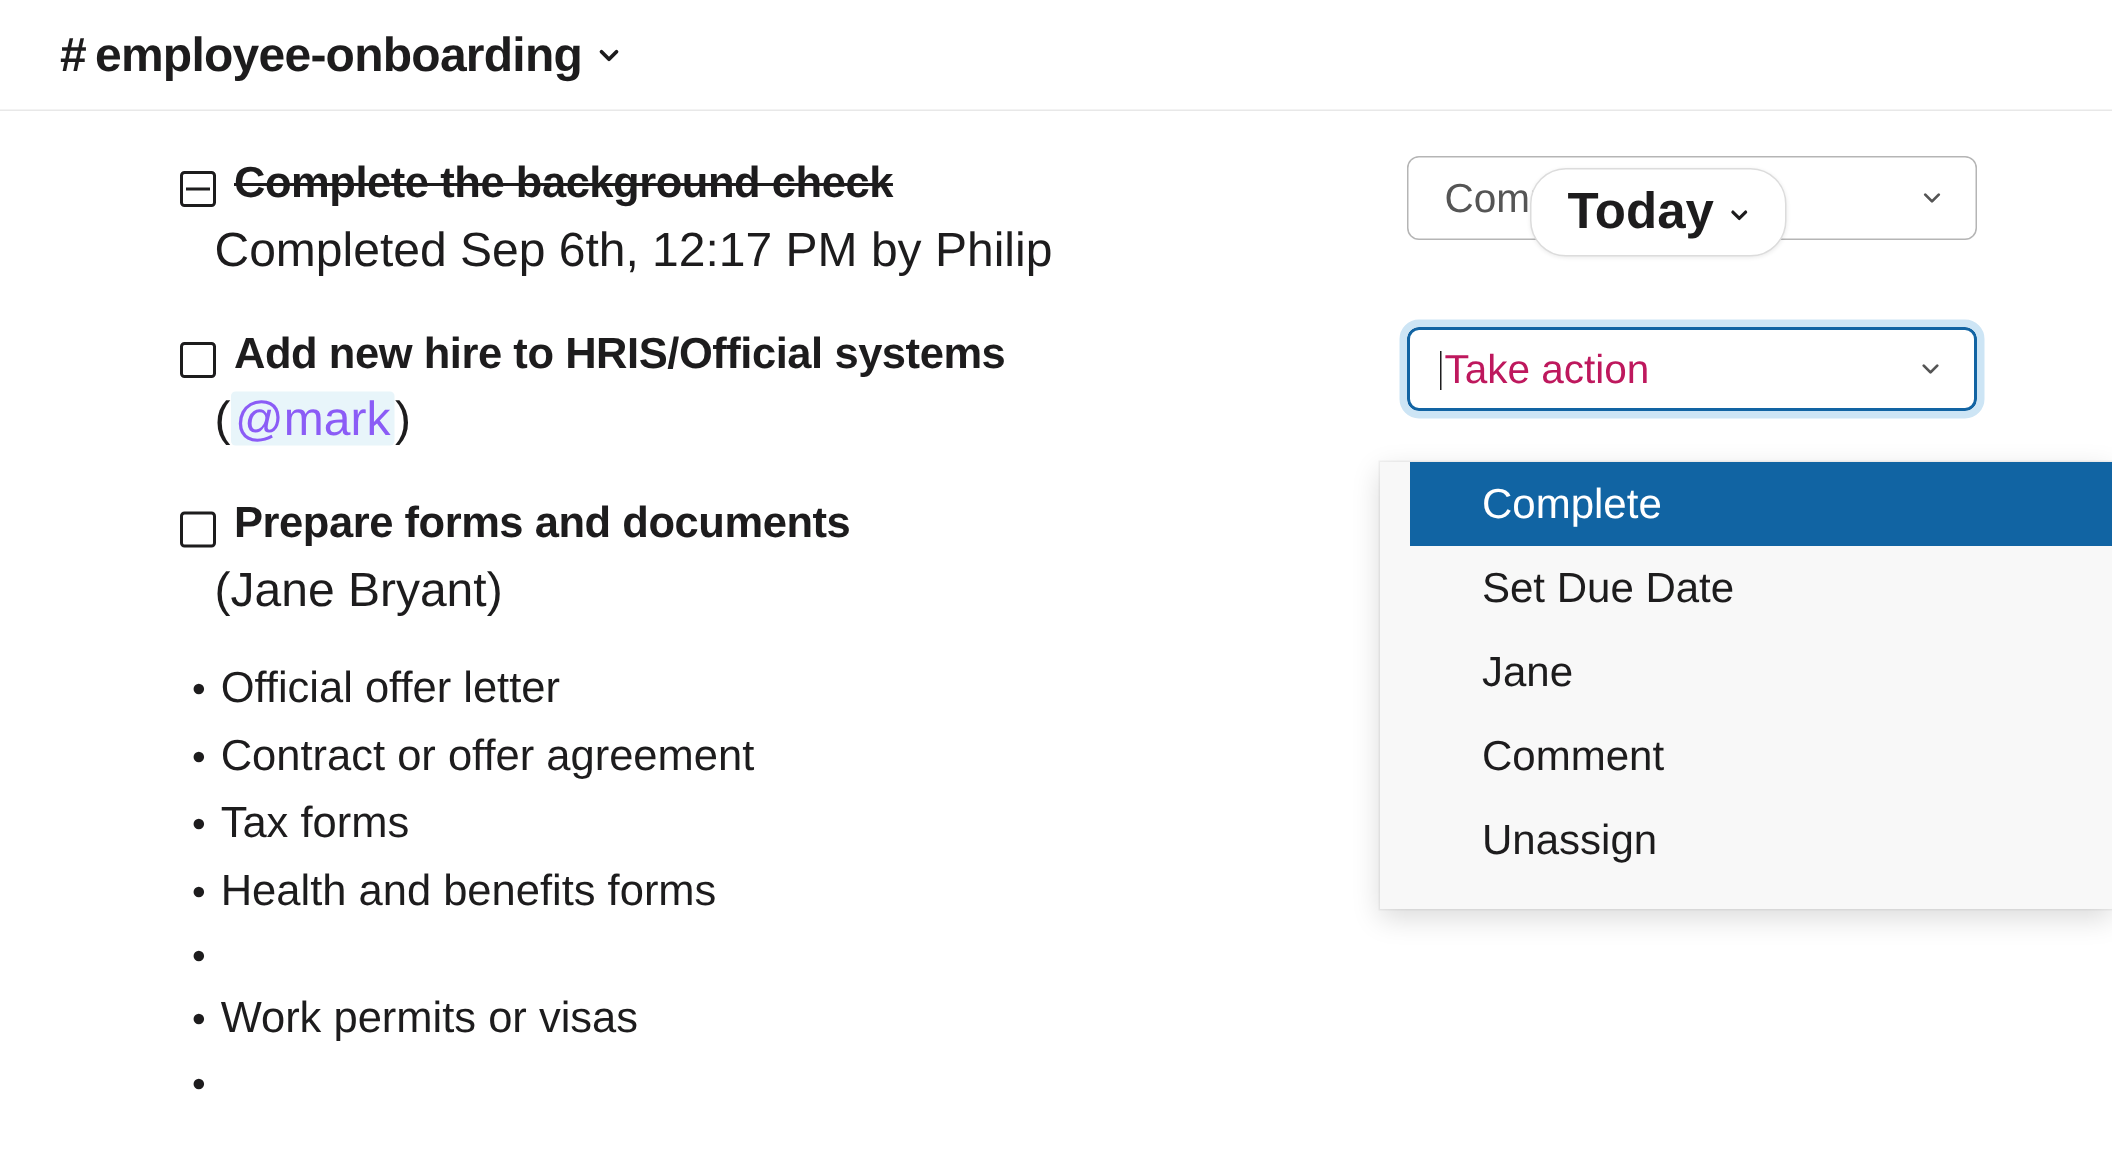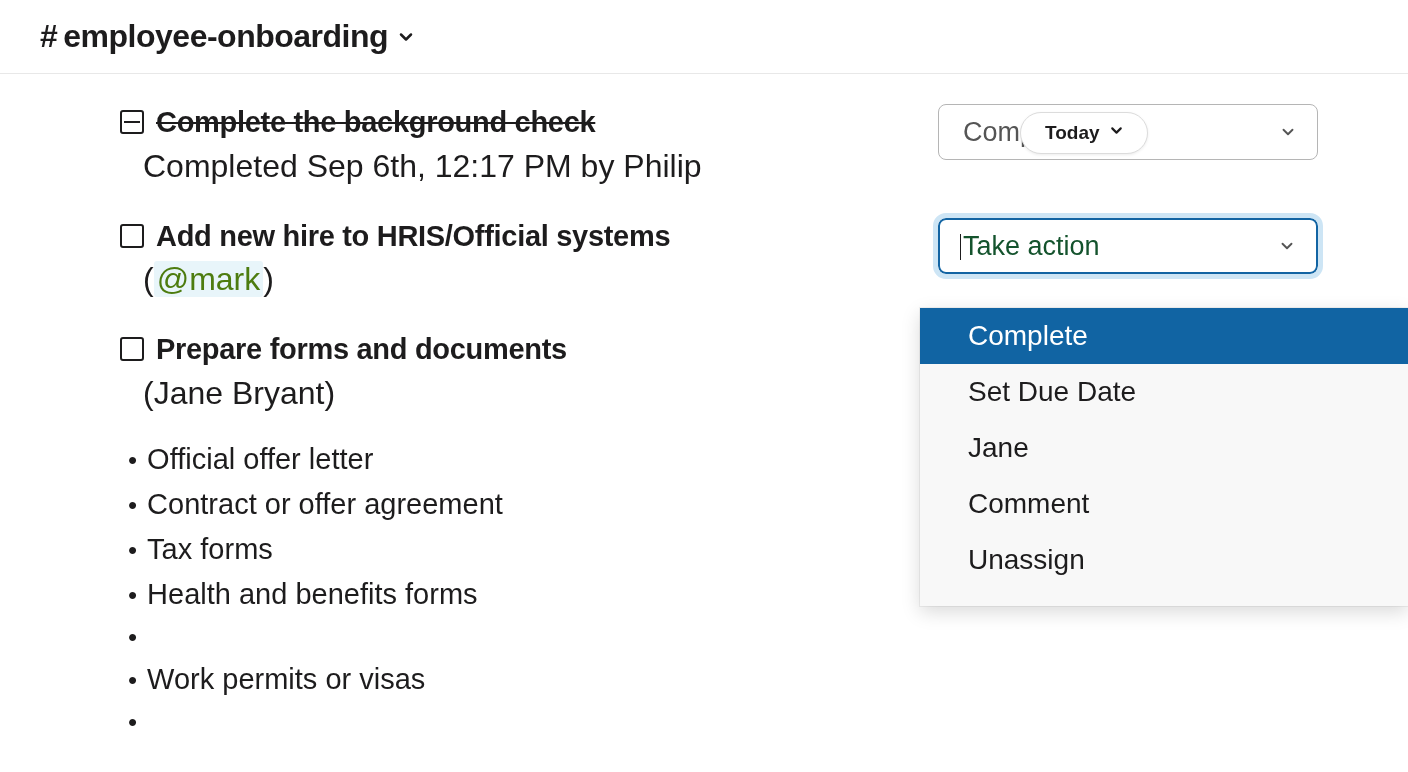--- a/index.html
+++ b/index.html
@@ -50,21 +50,21 @@
     .right-col {
       width: 470px;
       padding-right: 0px;
       position: relative;
     }
     .task-item {
       margin-bottom: 28px;
     }
     .task-row {
       display: flex;
-      align-items: flex-start;
+      align-items: center;
       gap: 12px;
     }
     .checkbox {
       margin-top: 6px;
       width: 24px;
       height: 24px;
       border: 2px solid #1d1c1d;
       border-radius: 3px;
       flex-shrink: 0;
       position: relative;
@@ -91,21 +91,21 @@
       text-decoration-thickness: 2px;
     }
     .task-sub {
       font-size: 32px;
       font-weight: 400;
       color: #1d1c1d;
       margin-left: 23px;
       line-height: 1.5;
     }
     .mention {
-      color: #4d7c0f;
+      color: #8b5cf6;
       background: #e8f5fa;
       padding: 0 3px;
       border-radius: 3px;
     }
     .bullet-list {
       margin-top: 10px;
       margin-left: 8px;
     }
     .bullet-item {
       font-size: 29px;
@@ -133,34 +133,34 @@
     }
     .dropdown-box.focused {
       border: 2px solid #1264a3;
       outline: 5px solid #cde5f5;
       padding-left: 20px;
     }
     .dropdown-text {
       color: #555;
     }
     .dropdown-text.placeholder {
-      color: #14532d;
+      color: #be185d;
     }
     .dropdown-chevron {
       color: #555;
     }
     .today-pill {
       position: absolute;
       top: 112px;
       left: 1020px;
       background: #fff;
       border: 1px solid #dcdcdc;
       border-radius: 24px;
       padding: 9px 22px 9px 24px;
-      font-size: 19px;
+      font-size: 34px;
       font-weight: 800;
       display: flex;
       align-items: center;
       gap: 8px;
       box-shadow: 0 1px 3px rgba(0,0,0,0.08);
       z-index: 10;
     }
     .menu-popup {
       position: absolute;
       top: 308px;
@@ -170,20 +170,21 @@
       border-radius: 0;
       box-shadow: 0 6px 18px rgba(0,0,0,0.15), 0 0 0 1px rgba(0,0,0,0.05);
       z-index: 5;
       padding-bottom: 18px;
     }
     .menu-item {
       font-size: 28px;
       padding: 12px 48px;
       cursor: pointer;
       color: #1d1c1d;
+      margin-left: 20px;
     }
     .menu-item.highlighted {
       background: #1164a3;
       color: #fff;
     }
     .caret-blink {
       display: inline-block;
       width: 1px;
       height: 26px;
       background: #1d1c1d;

